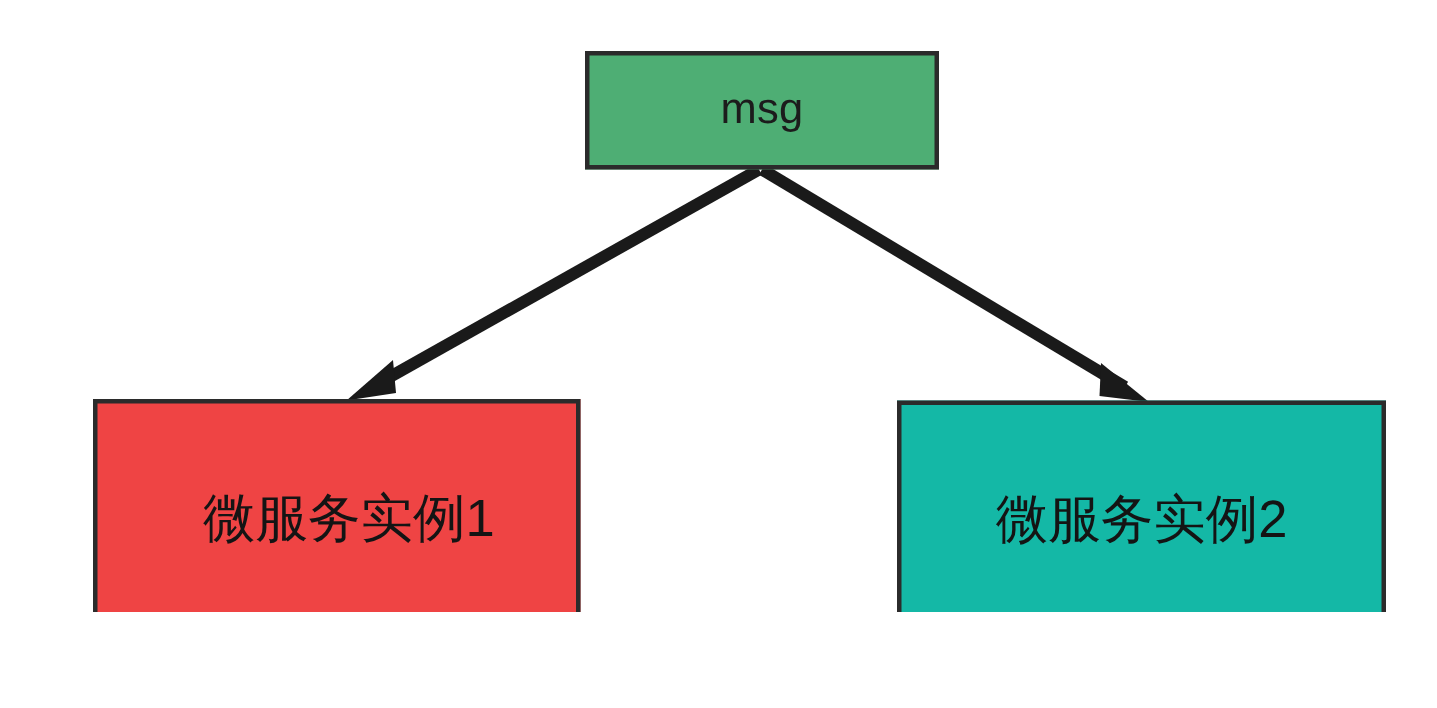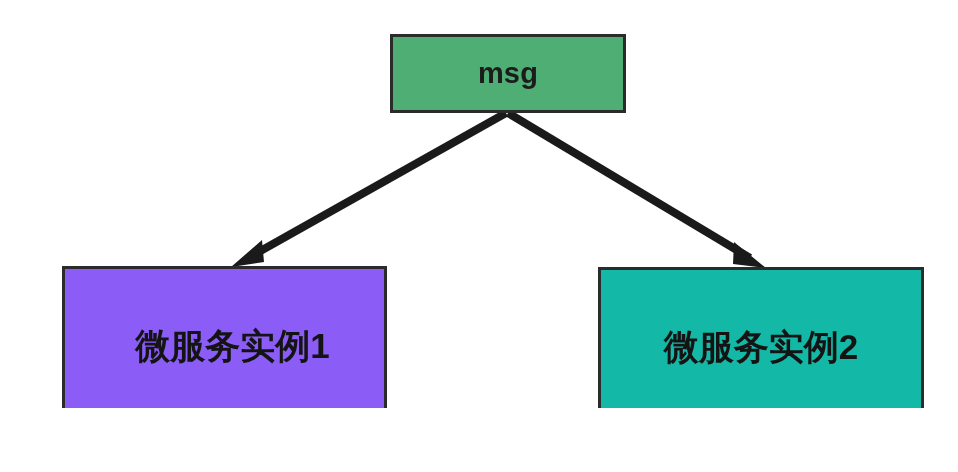--- a/index.html
+++ b/index.html
@@ -9,21 +9,20 @@
   }
   body {
     font-family: "Liberation Sans", "DejaVu Sans", sans-serif;
   }
   #canvas {
     position: relative;
     width: 958px;
     height: 408px;
     background: #ffffff;
     overflow: hidden;
-    font-weight: bold;
   }
   #edge-layer {
     position: absolute;
     left: 0;
     top: 0;
     width: 958px;
     height: 472px;
     pointer-events: none;
   }
   .node {
@@ -53,21 +52,21 @@
     font-size: 29px;
     color: #1c1c1c;
     letter-spacing: 0.2px;
   }
   
   #node-instance-1 {
     left: 62px;
     top: 266px;
     width: 325px;
     height: 167px;
-    background: #8b5cf6;
+    background: #ef4444;
     border-width: 3px;
     border-color: #2B2B2B;
     align-items: flex-start;
     padding-left: 16px;
   }
   #node-instance-2 {
     left: 598px;
     top: 267px;
     width: 326px;
     height: 166px;

